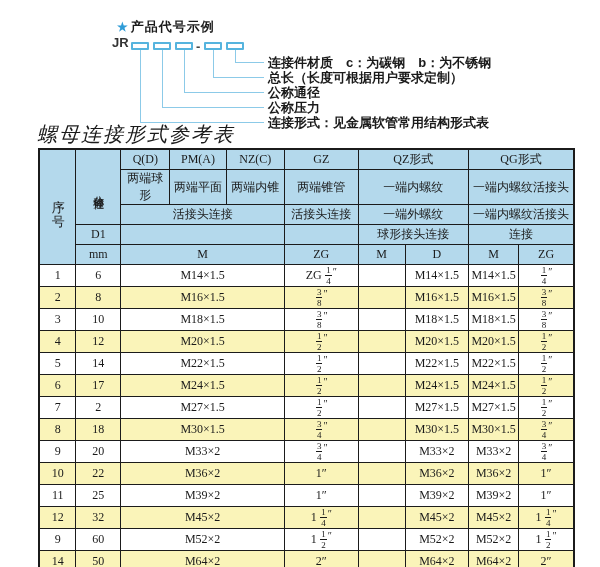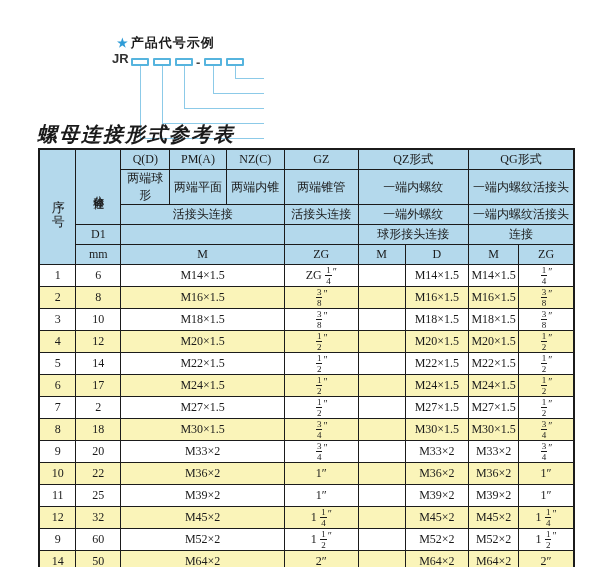--- a/index.html
+++ b/index.html
@@ -13,36 +13,36 @@
     --text_dark:#1a1a1a;
   }
   html,body{margin:0;padding:0;}
   body{
     width:600px;height:567px;position:relative;overflow:hidden;
     background:var(--page_bg);
     font-family:"Liberation Sans",sans-serif;
     color:var(--text_dark);
   }
   
-  .diagram{position:absolute;left:0;top:16px;width:493px;height:148px;}
+  .diagram{position:absolute;left:0;top:0;width:493px;height:148px;}
   .diag-title{position:absolute;left:117px;top:18px;font-size:13px;font-weight:700;letter-spacing:1px;}
   .diag-title .star{color:var(--star_blue);margin-right:2px;font-size:12px;}
   .code-prefix{position:absolute;left:112px;top:35px;font-size:13px;font-weight:700;color:#333;}
   .pbox{position:absolute;top:42px;width:18px;height:8px;border:2px solid var(--box_border);border-radius:1px;background:#fff;box-sizing:border-box;}
   .pdash{position:absolute;top:39px;font-size:13px;font-weight:700;color:#444;}
   .dline{position:absolute;background:var(--diagram_line);}
   .dline.v{width:1px;}
   .dline.h{height:1px;}
   .diag-labels{position:absolute;left:268px;top:55px;font-size:13px;font-weight:600;line-height:15px;white-space:nowrap;}
   .diag-labels div{height:15px;}
   
   .tbl-title{
     position:absolute;left:37px;top:121px;
     font-family:"Liberation Serif",serif;
-    font-style:italic;font-weight:700;font-size:20px;letter-spacing:2px;
+    font-style:italic;font-weight:400;font-size:20px;letter-spacing:2px;
   }
   
   table.ref{
     position:absolute;left:38px;top:148px;width:537px;
     border-collapse:collapse;table-layout:fixed;
     border:2px solid var(--border_dark);
     font-family:"Liberation Serif",serif;
     font-size:12px;
   }
   table.ref th,table.ref td{
@@ -88,20 +88,27 @@
   <div class="dline v" style="left:184px;top:50px;height:43px"></div>
   <div class="dline v" style="left:162px;top:50px;height:58px"></div>
   <div class="dline v" style="left:140px;top:50px;height:73px"></div>
 
   <div class="dline h" style="left:235px;top:62px;width:29px"></div>
   <div class="dline h" style="left:213px;top:77px;width:51px"></div>
   <div class="dline h" style="left:184px;top:92px;width:80px"></div>
   <div class="dline h" style="left:162px;top:107px;width:102px"></div>
   <div class="dline h" style="left:140px;top:122px;width:124px"></div>
 
+  <div class="diag-labels">
+    <div>连接件材质　c：为碳钢　b：为不锈钢</div>
+    <div>总长（长度可根据用户要求定制）</div>
+    <div>公称通径</div>
+    <div>公称压力</div>
+    <div>连接形式：见金属软管常用结构形式表</div>
+  </div>
 </div>
 
 <div class="tbl-title">螺母连接形式参考表</div>
 
 <table class="ref">
   <colgroup>
     <col style="width:36px">
       <col style="width:44px">
     <col style="width:48px">
       <col style="width:55px">

